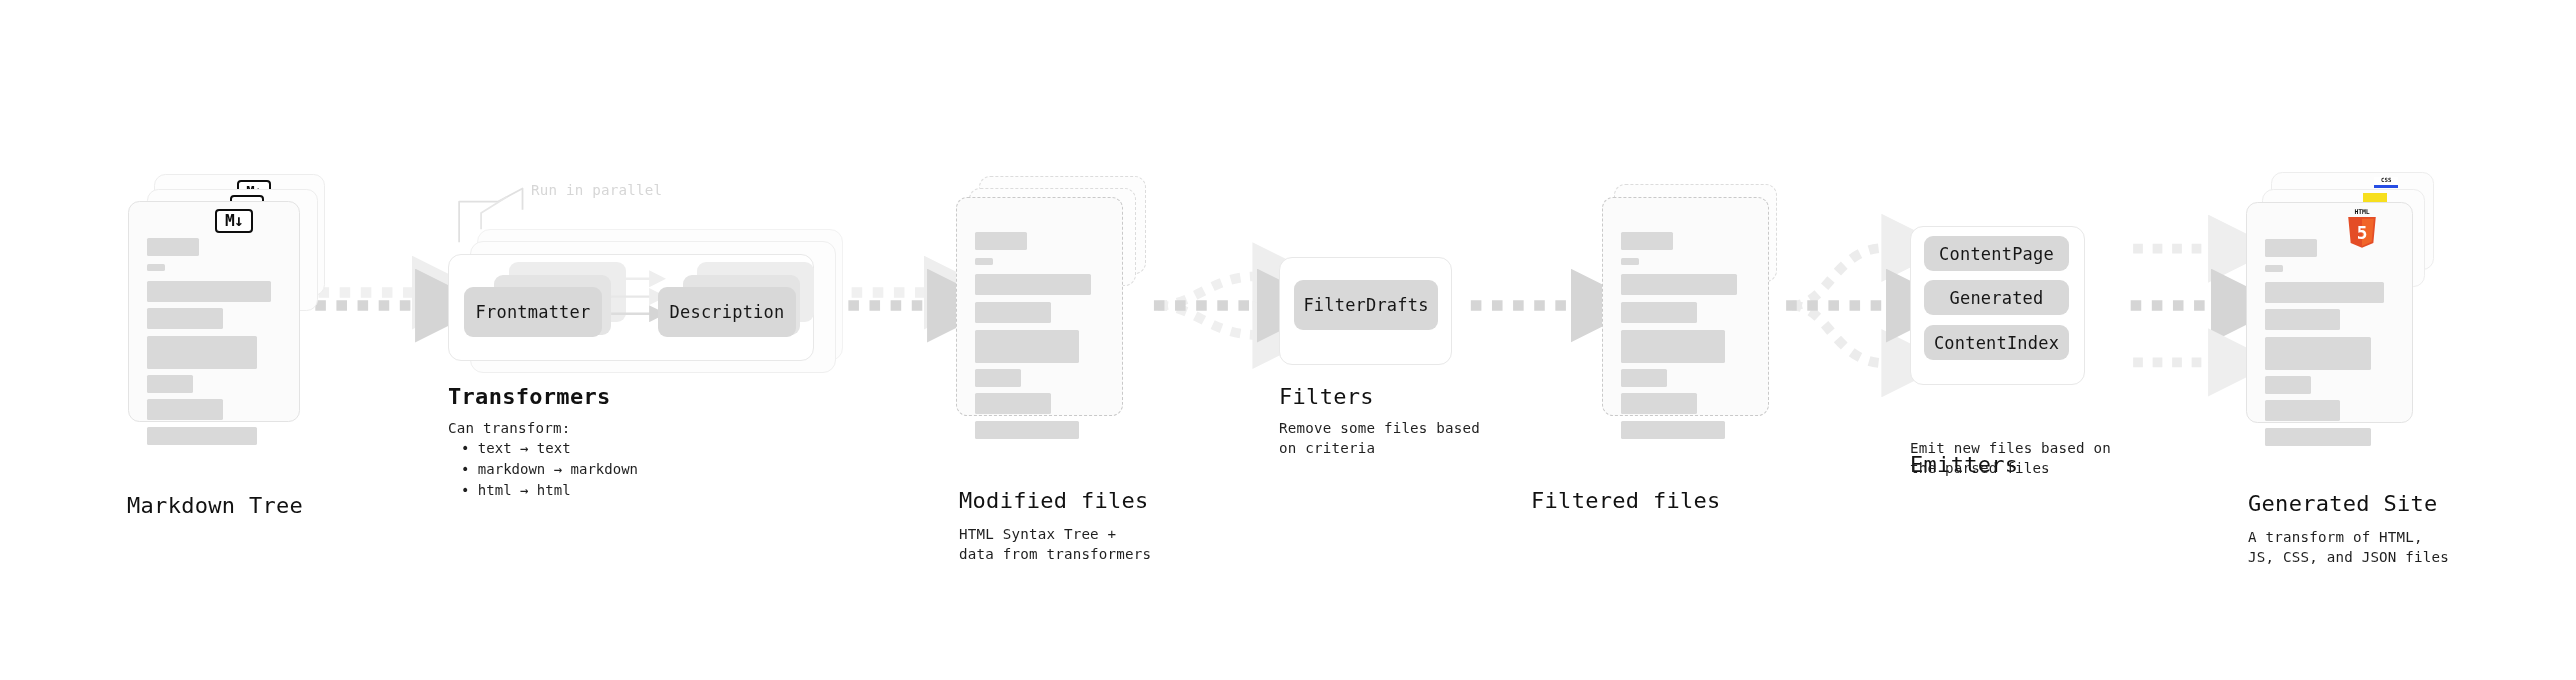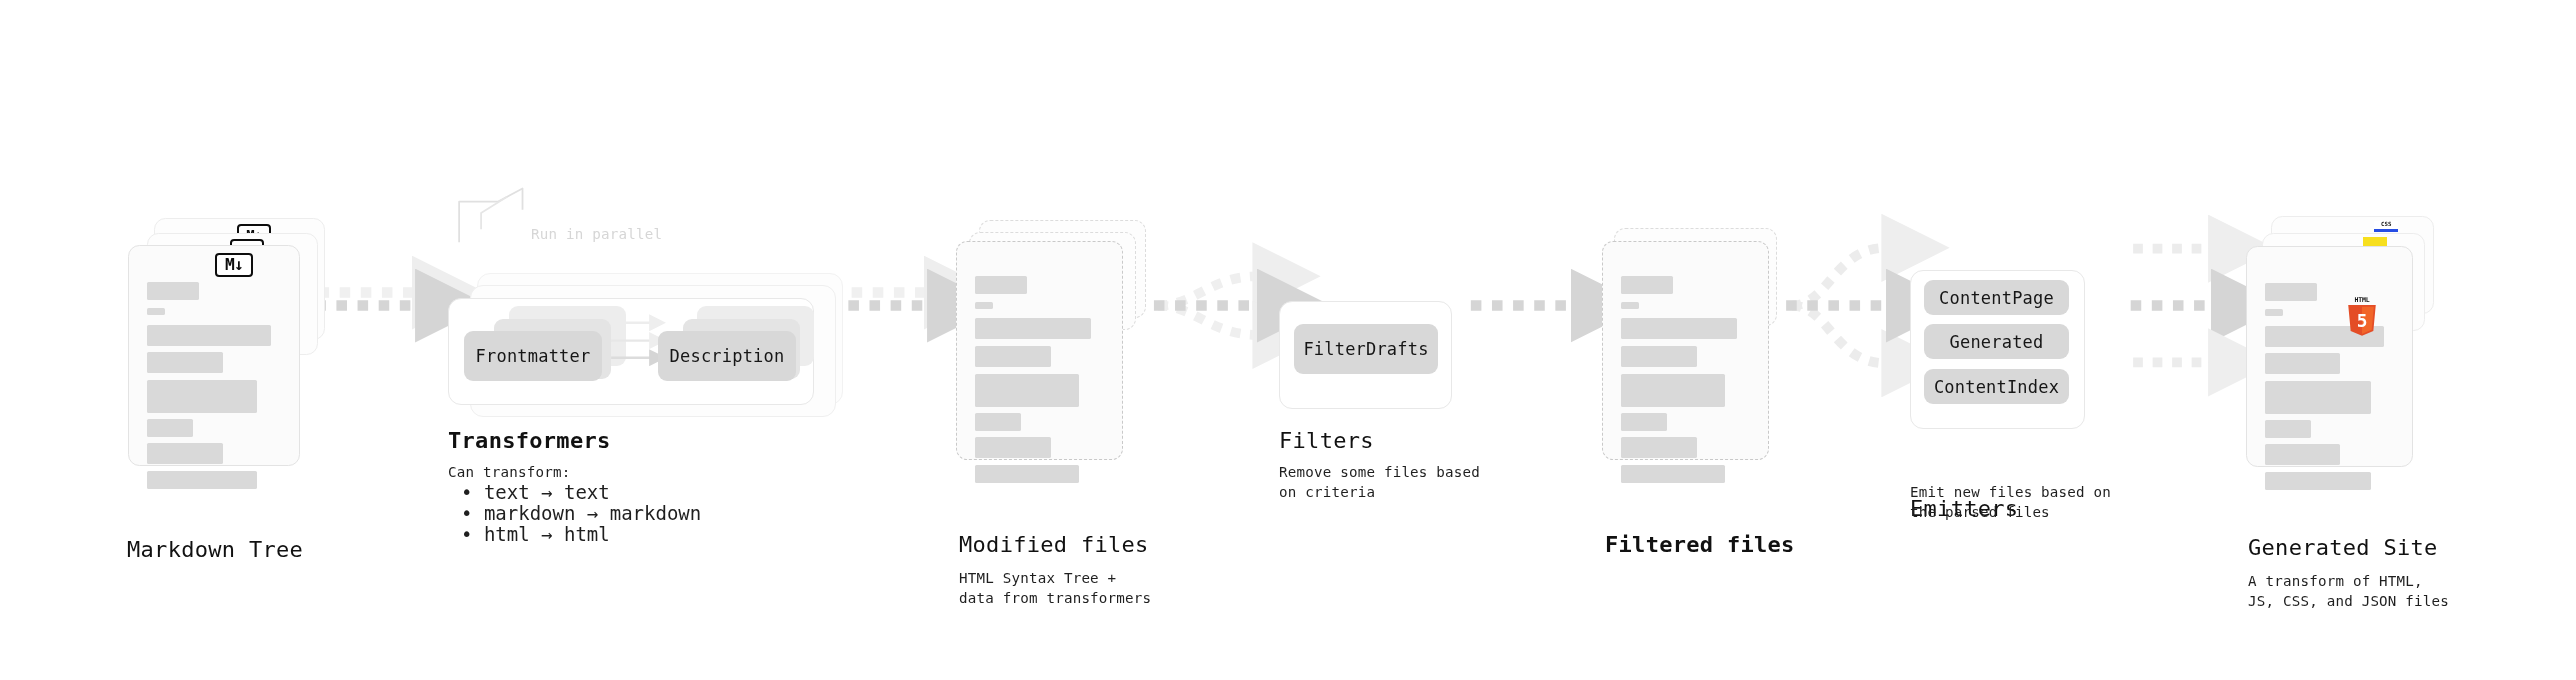--- a/index.html
+++ b/index.html
@@ -3,21 +3,21 @@
 <meta charset="utf-8">
 <style>
   html,body{margin:0;padding:0;background:#ffffff;}
   body{
     width:2576px;height:681px;position:relative;overflow:hidden;
     font-family:"DejaVu Sans Mono","Liberation Mono",monospace;
     color:#1a1a1a;
     -webkit-font-smoothing:antialiased;
   }
   .stage{position:absolute;left:0;top:0;width:2576px;height:681px;}
-  .node{position:absolute;margin-top:44px;}
+  .node{position:absolute;}
 
   
   .doccard{position:absolute;border-radius:11.4px;box-sizing:border-box;}
   .doccard.solid{background:#fbfbfb;border:1.3px solid #e3e3e3;}
   .doccard.dashed{background:#fbfbfb;border:1.3px dashed #c9c9c9;}
   .doccard.ghost{background:#fdfdfd;border:1.3px solid #ededed;}
   .doccard.ghostdash{background:#fdfdfd;border:1.3px dashed #dcdcdc;}
   .skel{position:absolute;background:#d9d9d9;border-radius:1.6px;}
 
   
@@ -40,21 +40,21 @@
   .chip{position:absolute;box-sizing:border-box;border-radius:9px;background:#d8d8d8;
     display:flex;align-items:center;justify-content:center;
     font-size:17px;color:#161616;letter-spacing:0.2px;white-space:nowrap;}
   .chip.l1{background:#e4e4e4;}
   .chip.l2{background:#ededed;}
 
   
   .title{position:absolute;font-size:22px;color:#111111;letter-spacing:0.3px;white-space:nowrap;}
   .sub{position:absolute;font-size:14.2px;line-height:20.3px;color:#1f1f1f;letter-spacing:0.2px;white-space:pre;}
   .runlabel{position:absolute;font-size:14.2px;color:#d6d6d6;letter-spacing:0.2px;white-space:nowrap;}
-  .bullets{position:absolute;font-size:19px;line-height:20.3px;color:#1f1f1f;white-space:pre;text-align:right;}
+  .bullets{position:absolute;font-size:14px;line-height:20.3px;color:#1f1f1f;white-space:pre;text-align:right;}
 
   svg.ov{position:absolute;left:0;top:0;width:2576px;height:681px;overflow:visible;pointer-events:none;}
 </style>
 </head>
 <body>
 
 <div class="stage">
 
   <svg class="ov" viewBox="0 0 3170 838">
     <defs>
@@ -190,21 +190,21 @@
       <div class="skel" style="left:18px;top:34px;width:52px;height:18px;"></div>
       <div class="skel" style="left:18px;top:60px;width:18px;height:7.3px;"></div>
       <div class="skel" style="left:18px;top:76px;width:116px;height:21px;"></div>
       <div class="skel" style="left:18px;top:104px;width:76px;height:21px;"></div>
       <div class="skel" style="left:18px;top:132px;width:104px;height:32.5px;"></div>
       <div class="skel" style="left:18px;top:171px;width:46px;height:18px;"></div>
       <div class="skel" style="left:18px;top:195px;width:76px;height:21px;"></div>
       <div class="skel" style="left:18px;top:223px;width:104px;height:18px;"></div>
     </div>
 
-    <div class="title" style="left:1605px;top:488px;font-weight:bold;">Filtered files</div>
+    <div class="title" style="left:1531px;top:488px;">Filtered files</div>
   </div>
 
   <div class="node">
     <div class="panel" style="left:1910px;top:226px;width:175px;height:159px;"></div>
     <div class="chip" style="left:1924px;top:236px;width:145px;height:35px;">ContentPage</div>
     <div class="chip" style="left:1924px;top:280px;width:145px;height:35px;">Generated</div>
     <div class="chip" style="left:1924px;top:325px;width:145px;height:35px;">ContentIndex</div>
 
     <div class="title" style="left:1910px;top:404px;margin-top:48px;">Emitters</div>
     <div class="sub" style="left:1910px;top:438px;">Emit new files based on

